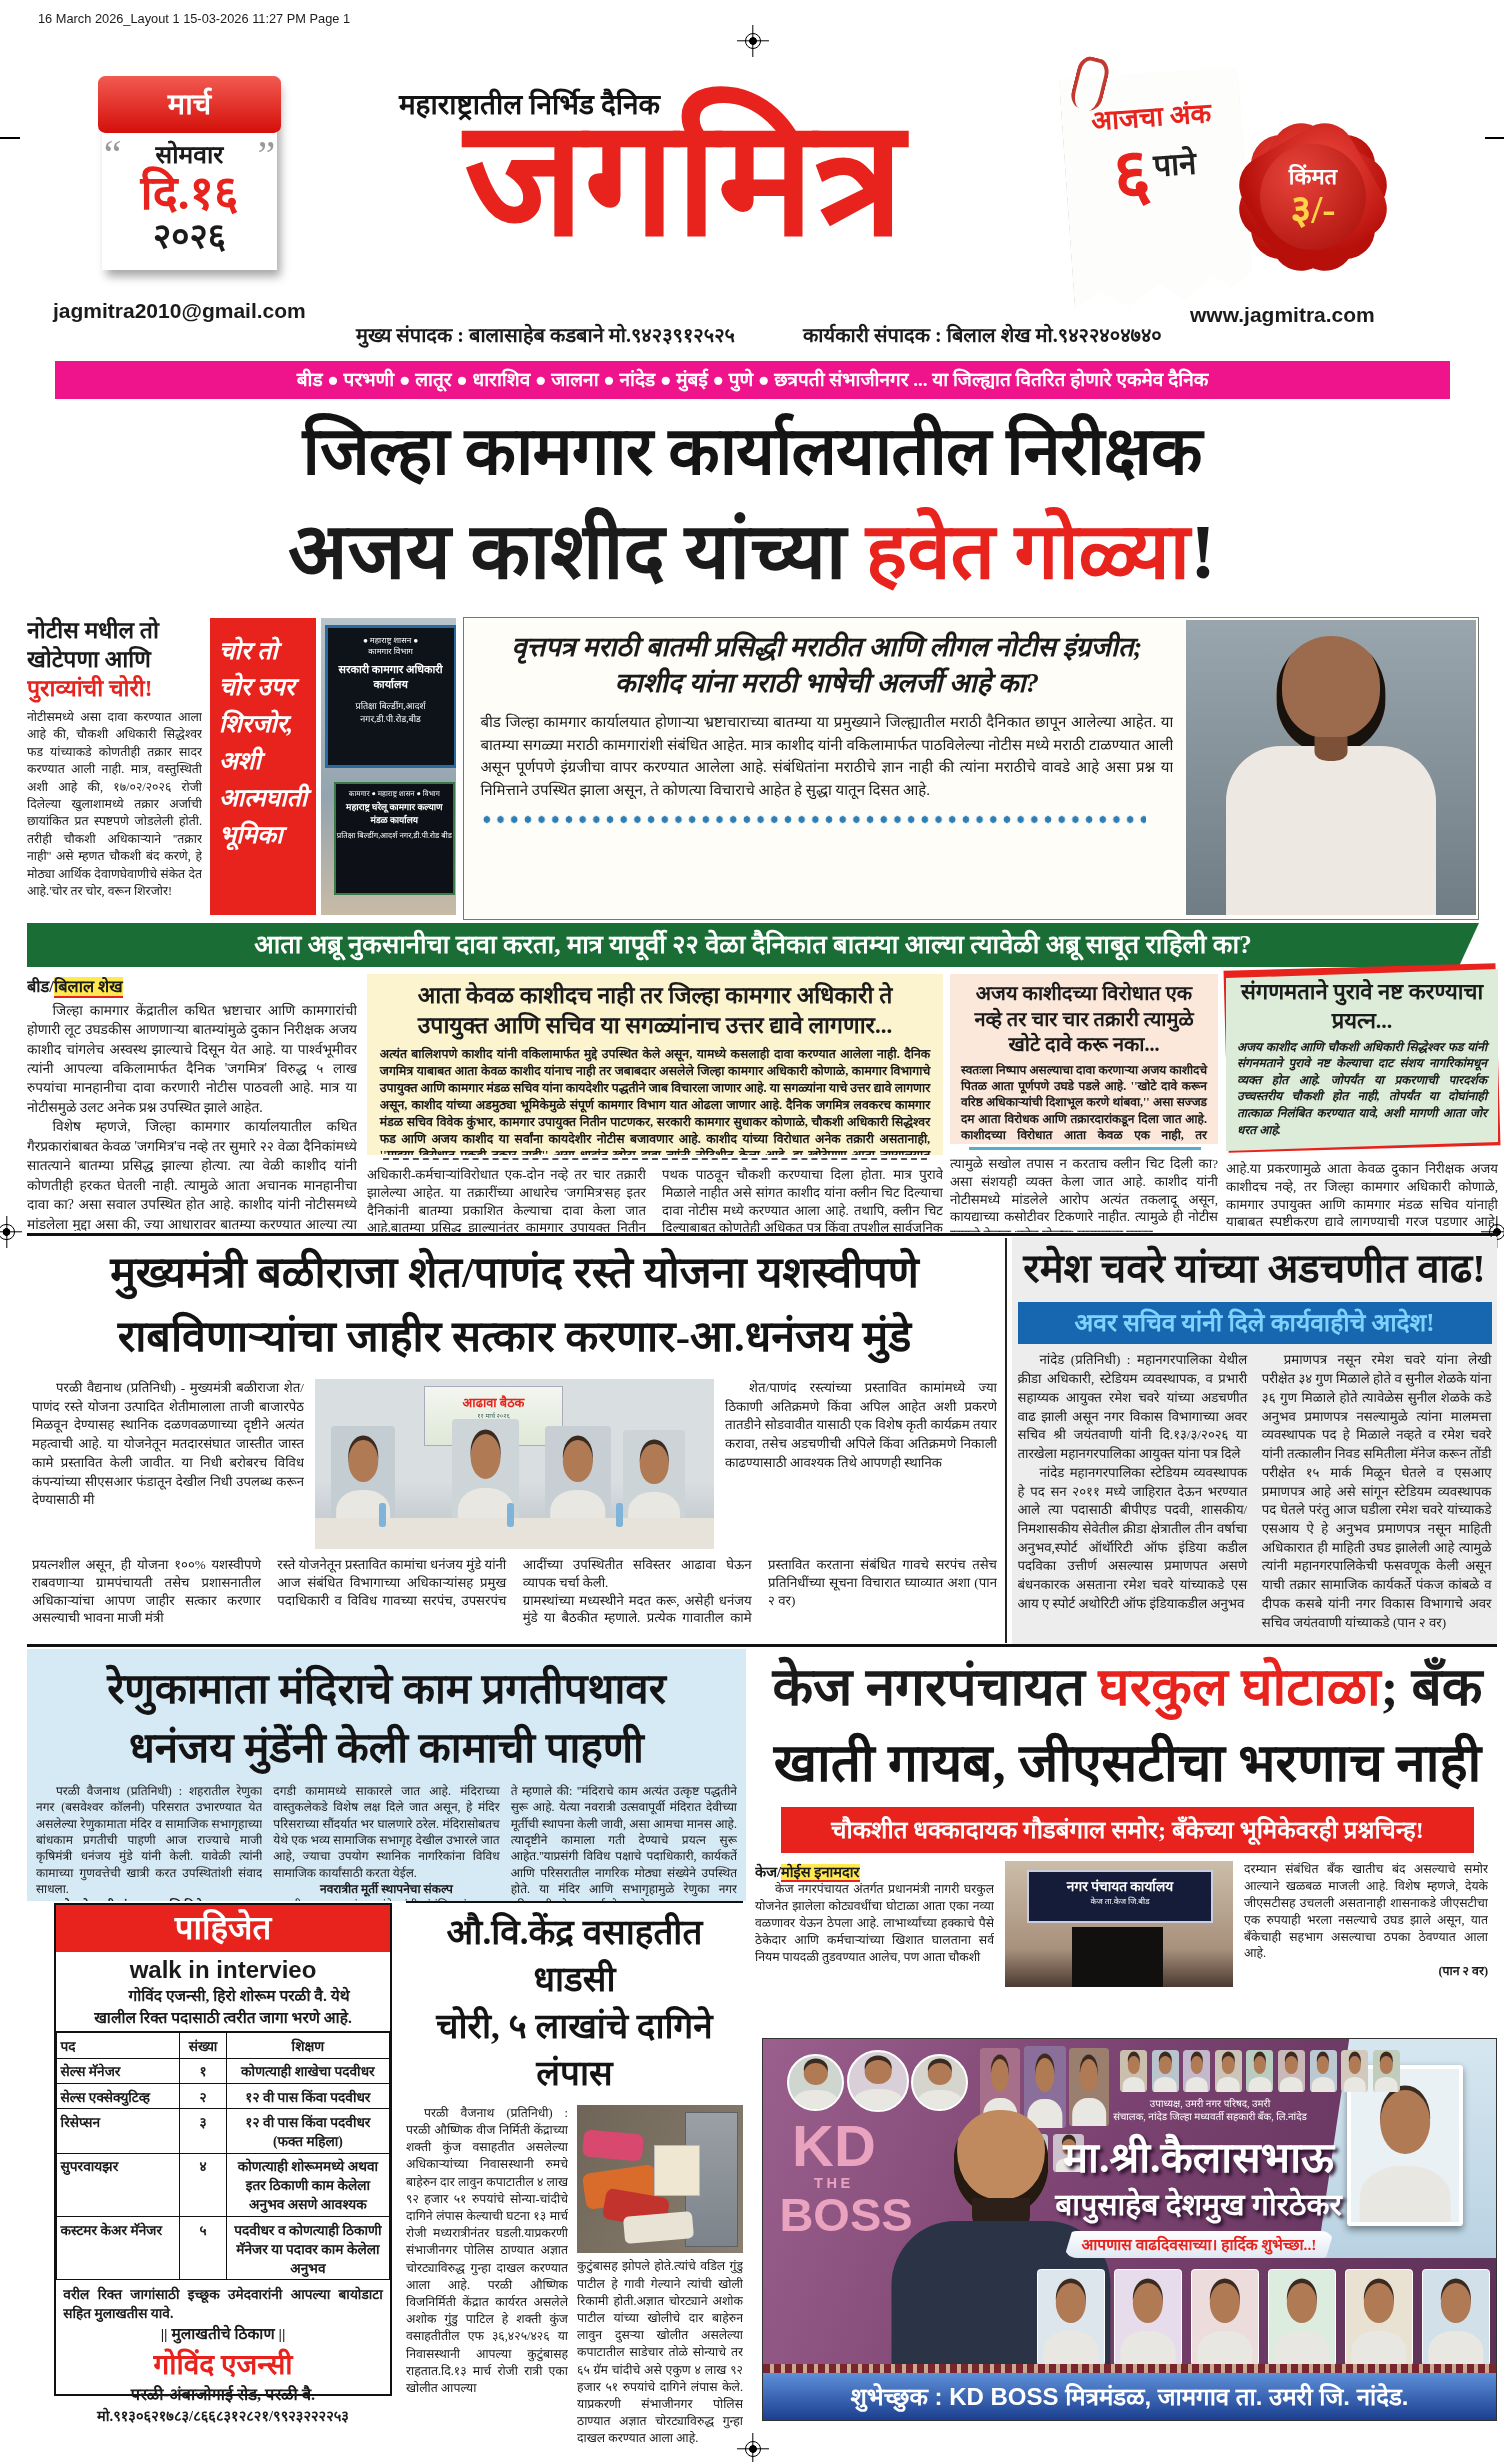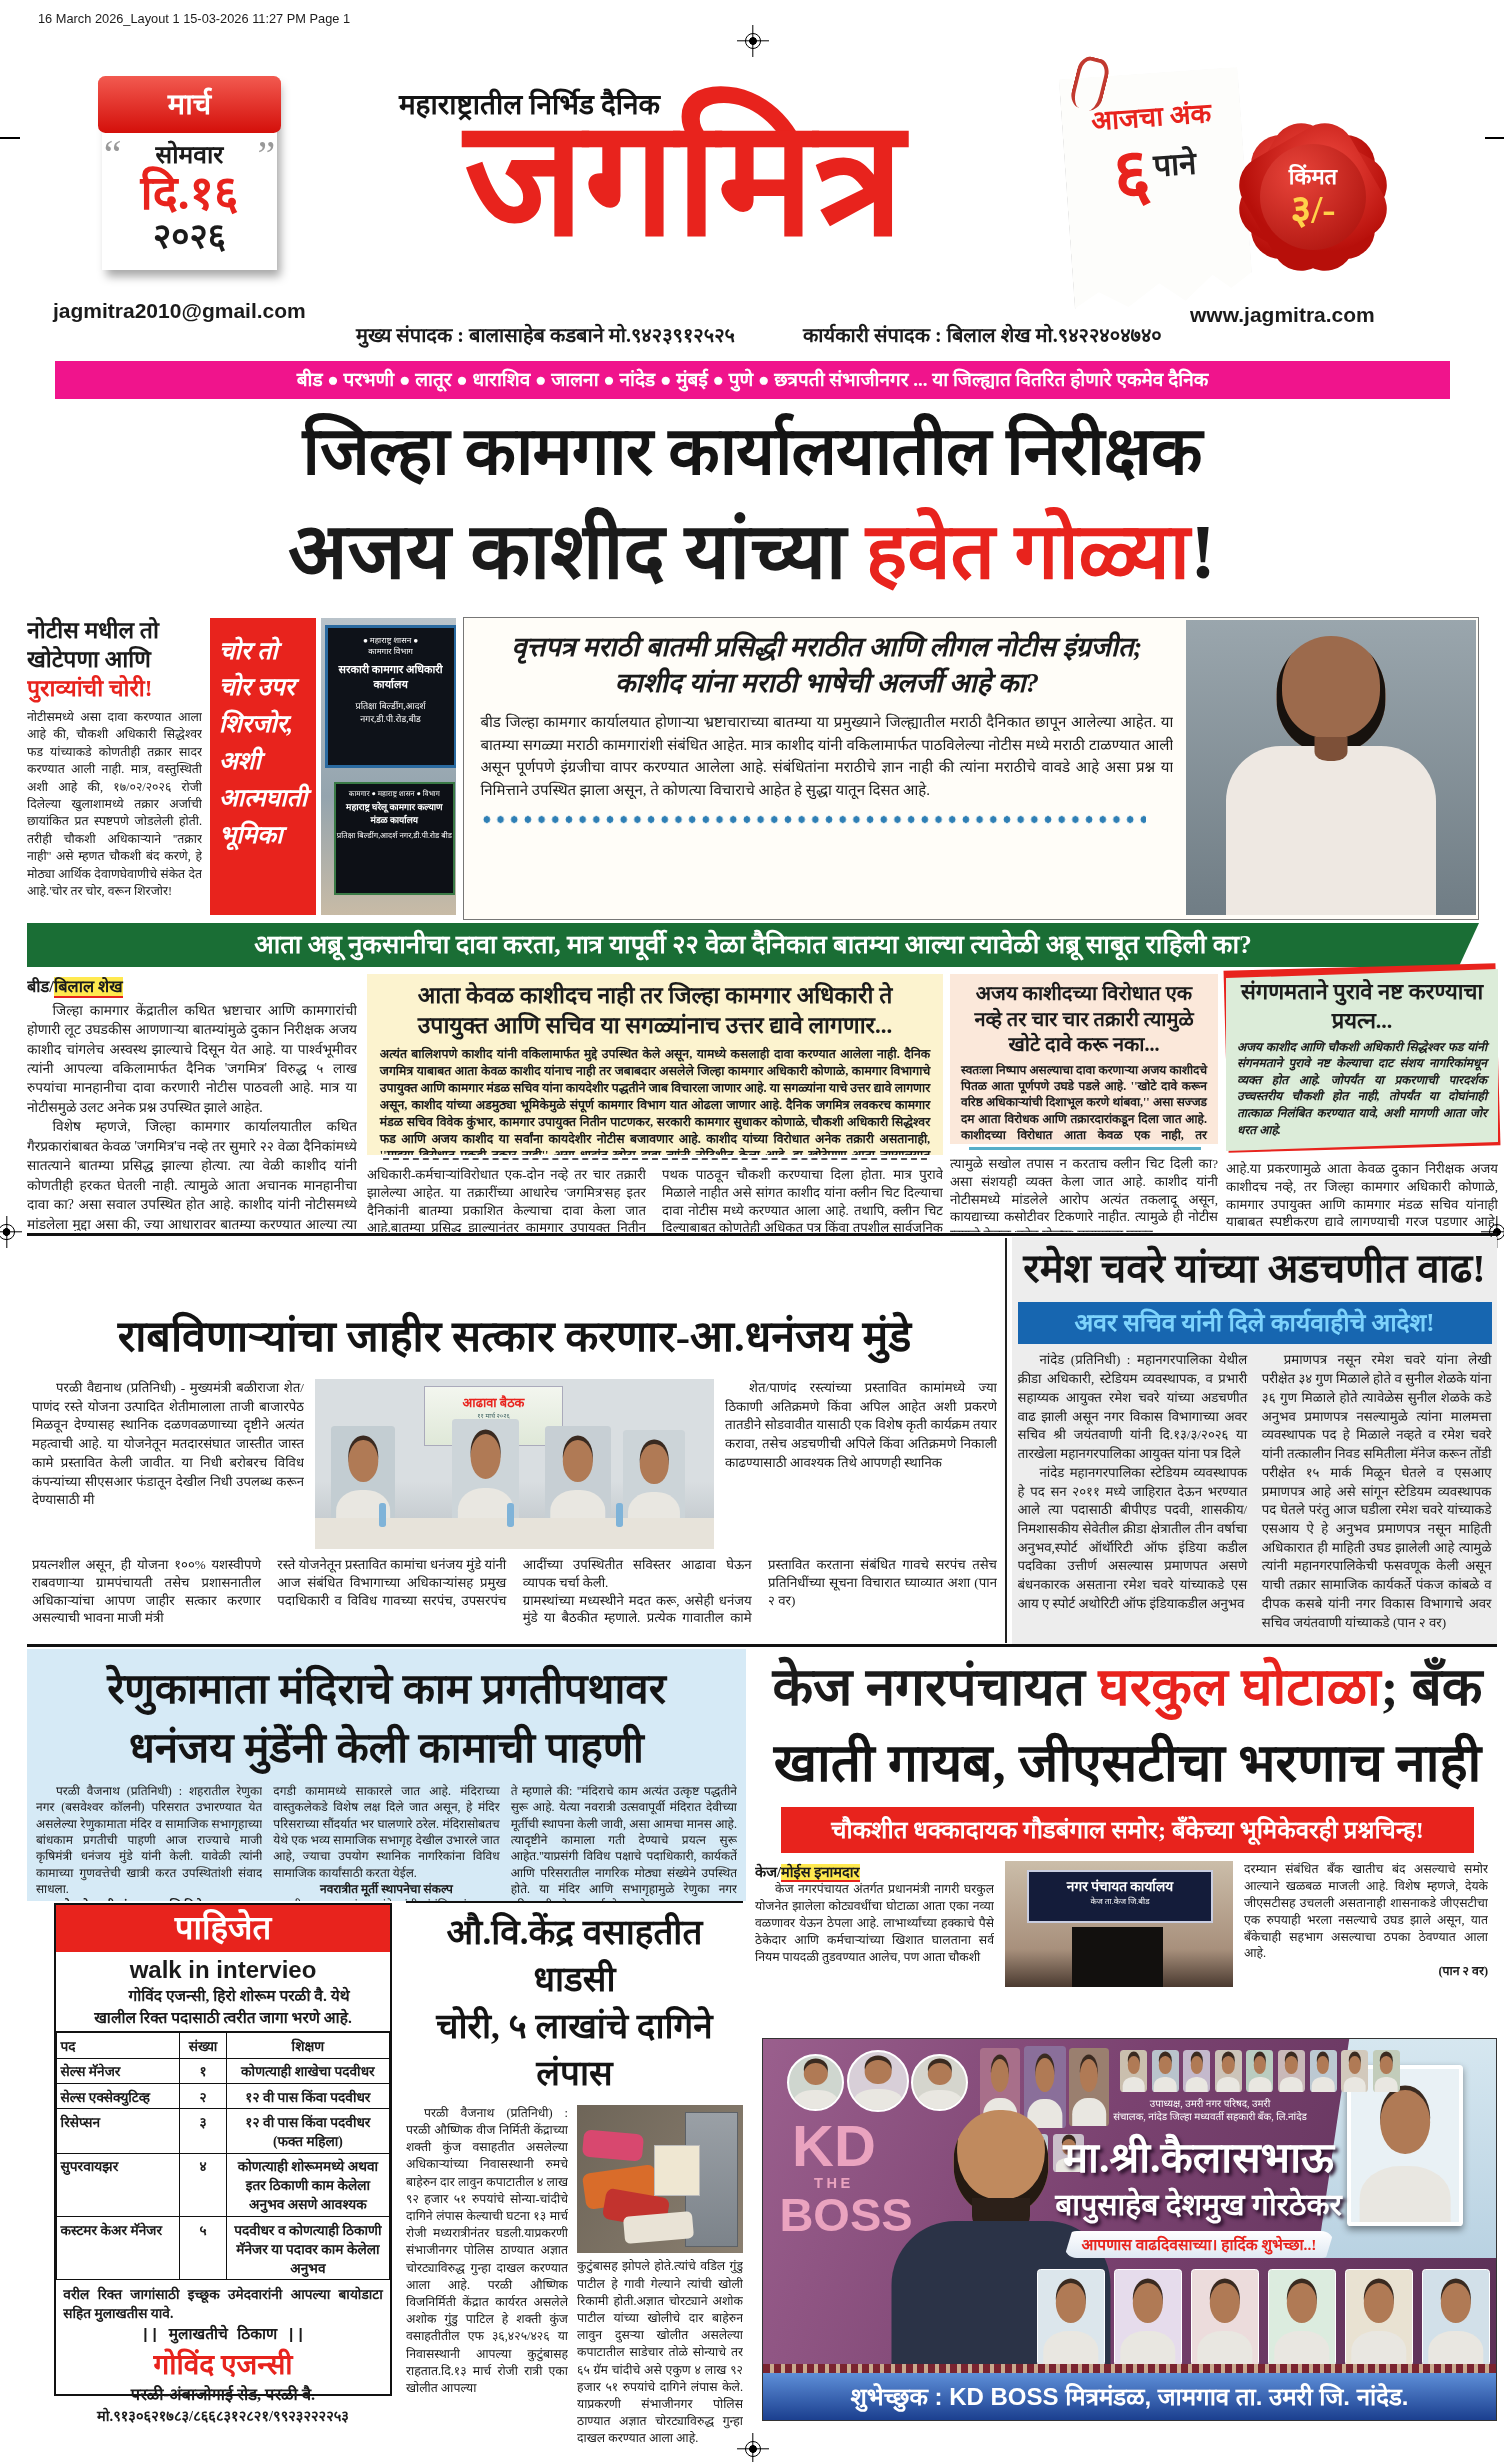--- a/index.html
+++ b/index.html
@@ -171,20 +171,21 @@
     <div class="abs" style="inset:-1.8px 0 1.8px 0;background:#e8231d;transform:rotate(-1.6deg);"></div>
     <div class="abs clip" style="inset:0;background:#dcecd9;clip-path:polygon(0 5%,100% 0,100% 95%,0 100%);padding:9px 11px;box-sizing:border-box;">
       <div class="b ctr" style="font-size:22px;line-height:1.3;">संगणमताने पुरावे नष्ट करण्याचा प्रयत्न...</div>
       <div class="jus" style="font-style:italic;font-weight:bold;font-size:12px;line-height:1.38;margin-top:3.6px;">अजय काशीद आणि चौकशी अधिकारी सिद्धेश्वर फड यांनी संगनमताने पुरावे नष्ट केल्याचा दाट संशय नागरिकांमधून व्यक्त होत आहे. जोपर्यंत या प्रकरणाची पारदर्शक उच्चस्तरीय चौकशी होत नाही, तोपर्यंत या दोघांनाही तात्काळ निलंबित करण्यात यावे, अशी मागणी आता जोर धरत आहे.</div>
     </div>
   </div>
   <div class="abs clip jus" style="left:1226px;top:1160px;width:272px;height:71px;font-size:13.2px;line-height:1.35;">आहे.या प्रकरणामुळे आता केवळ दुकान निरीक्षक अजय काशीदच नव्हे, तर जिल्हा कामगार अधिकारी कोणाळे, कामगार उपायुक्त आणि कामगार मंडळ सचिव यांनाही याबाबत स्पष्टीकरण द्यावे लागण्याची गरज पडणार आहे. संबंधित प्रकरणी लवकरच कायदेशीर कारवाई केली जाणार आहे.</div>
 
   <div class="abs" style="left:27px;top:1233px;width:1470px;height:2.7px;background:#111;"></div>
 
+  <div class="abs hd ctr clip" style="left:32px;top:1242px;width:965px;font-size:43px;line-height:1.45;">मुख्यमंत्री बळीराजा शेत/पाणंद रस्ते योजना यशस्वीपणे</div>
   <div class="abs hd ctr clip" style="left:32px;top:1306px;width:965px;font-size:43px;line-height:1.45;">राबविणाऱ्यांचा जाहीर सत्कार करणार-आ.धनंजय मुंडे</div>
 
   <div class="abs clip jus" style="left:32px;top:1379px;width:272px;height:170px;font-size:13.2px;line-height:1.42;text-indent:24px;">परळी वैद्यनाथ (प्रतिनिधी) - मुख्यमंत्री बळीराजा शेत/पाणंद रस्ते योजना उत्पादित शेतीमालाला ताजी बाजारपेठ मिळवून देण्यासह स्थानिक दळणवळणाच्या दृष्टीने अत्यंत महत्वाची आहे. या योजनेतून मतदारसंघात जास्तीत जास्त कामे प्रस्तावित केली जावीत. या निधी बरोबरच विविध कंपन्यांच्या सीएसआर फंडातून देखील निधी उपलब्ध करून देण्यासाठी मी</div>
 
   <div class="abs clip" style="left:315px;top:1379px;width:399px;height:170px;background:linear-gradient(#d9dee1 60%,#b9c0c5);">
     <div class="abs ctr" style="left:109px;top:7.3px;width:137px;height:58px;background:linear-gradient(#f3f6ef,#dfe8d8);border:0.9px solid #aab;">
       <div class="b red" style="font-size:12.8px;margin-top:5.5px;">आढावा बैठक</div>
       <div style="font-size:6.4px;color:#466;">११ मार्च २०२६</div>
     </div>
     <div class="face" style="position:absolute;left:16.4px;top:47px;width:64px;height:100px;background:#c3cdd2;"></div>
@@ -297,21 +298,21 @@
             <td class="ctr b">कोणत्याही शोरूममध्ये अथवा इतर ठिकाणी काम केलेला अनुभव असणे आवश्यक</td>
           </tr>
       <tr>
             <td class="b">कस्टमर केअर मॅनेजर</td>
             <td class="ctr b">५</td>
             <td class="ctr b">पदवीधर व कोणत्याही ठिकाणी मॅनेजर या पदावर काम केलेला अनुभव</td>
           </tr>
     </tbody>
       </table>
     <div class="b jus" style="font-size:13.7px;padding:3.6px 7.3px 0;">वरील रिक्त जागांसाठी इच्छूक उमेदवारांनी आपल्या बायोडाटा सहित मुलाखतीस यावे.</div>
-    <div class="ctr b" style="font-size:15.5px;font-family:Liberation Mono, monospace;">|| मुलाखतीचे ठिकाण ||</div>
+    <div class="ctr b" style="font-size:15.5px;">|| मुलाखतीचे ठिकाण ||</div>
     <div class="ctr b red" style="font-size:28px;">गोविंद एजन्सी</div>
     <div class="ctr b" style="font-size:16.4px;">परळी-अंबाजोगाई रोड, परळी वै.</div>
     <div class="ctr b" style="font-size:14.6px;">मो.९१३०६२१७८३/८६६८३१२८२१/९९२३२२२२५३</div>
   </div>
 
   <div class="abs" style="left:406px;top:1901px;width:337px;height:484px;border-top:2.7px solid #111;">
     <div class="hd ctr" style="font-size:35px;line-height:1.35;margin-top:5.5px;">औ.वि.केंद्र वसाहतीत धाडसी</div>
     <div class="hd ctr" style="font-size:35px;line-height:1.35;">चोरी, ५ लाखांचे दागिने लंपास</div>
     <div style="display:flex;gap:9px;margin-top:7.3px;">
       <div class="clip jus" style="width:162px;height:372px;font-size:12.3px;line-height:1.4;text-indent:18px;">परळी वैजनाथ (प्रतिनिधी) : परळी औष्णिक वीज निर्मिती केंद्राच्या शक्ती कुंज वसाहतीत असलेल्या अधिकाऱ्यांच्या निवासस्थानी रुमचे बाहेरुन दार लावुन कपाटातील ४ लाख ९२ हजार ५१ रुपयांचे सोन्या-चांदीचे दागिने लंपास केल्याची घटना १३ मार्च रोजी मध्यरात्रीनंतर घडली.याप्रकरणी संभाजीनगर पोलिस ठाण्यात अज्ञात चोरट्याविरुद्ध गुन्हा दाखल करण्यात आला आहे. परळी औष्णिक विजनिर्मिती केंद्रात कार्यरत असलेले अशोक गुंडु पाटिल हे शक्ती कुंज वसाहतीतील एफ ३६,४२५/४२६ या निवासस्थानी आपल्या कुटुंबासह राहतात.दि.१३ मार्च रोजी रात्री एका खोलीत आपल्या</div>

